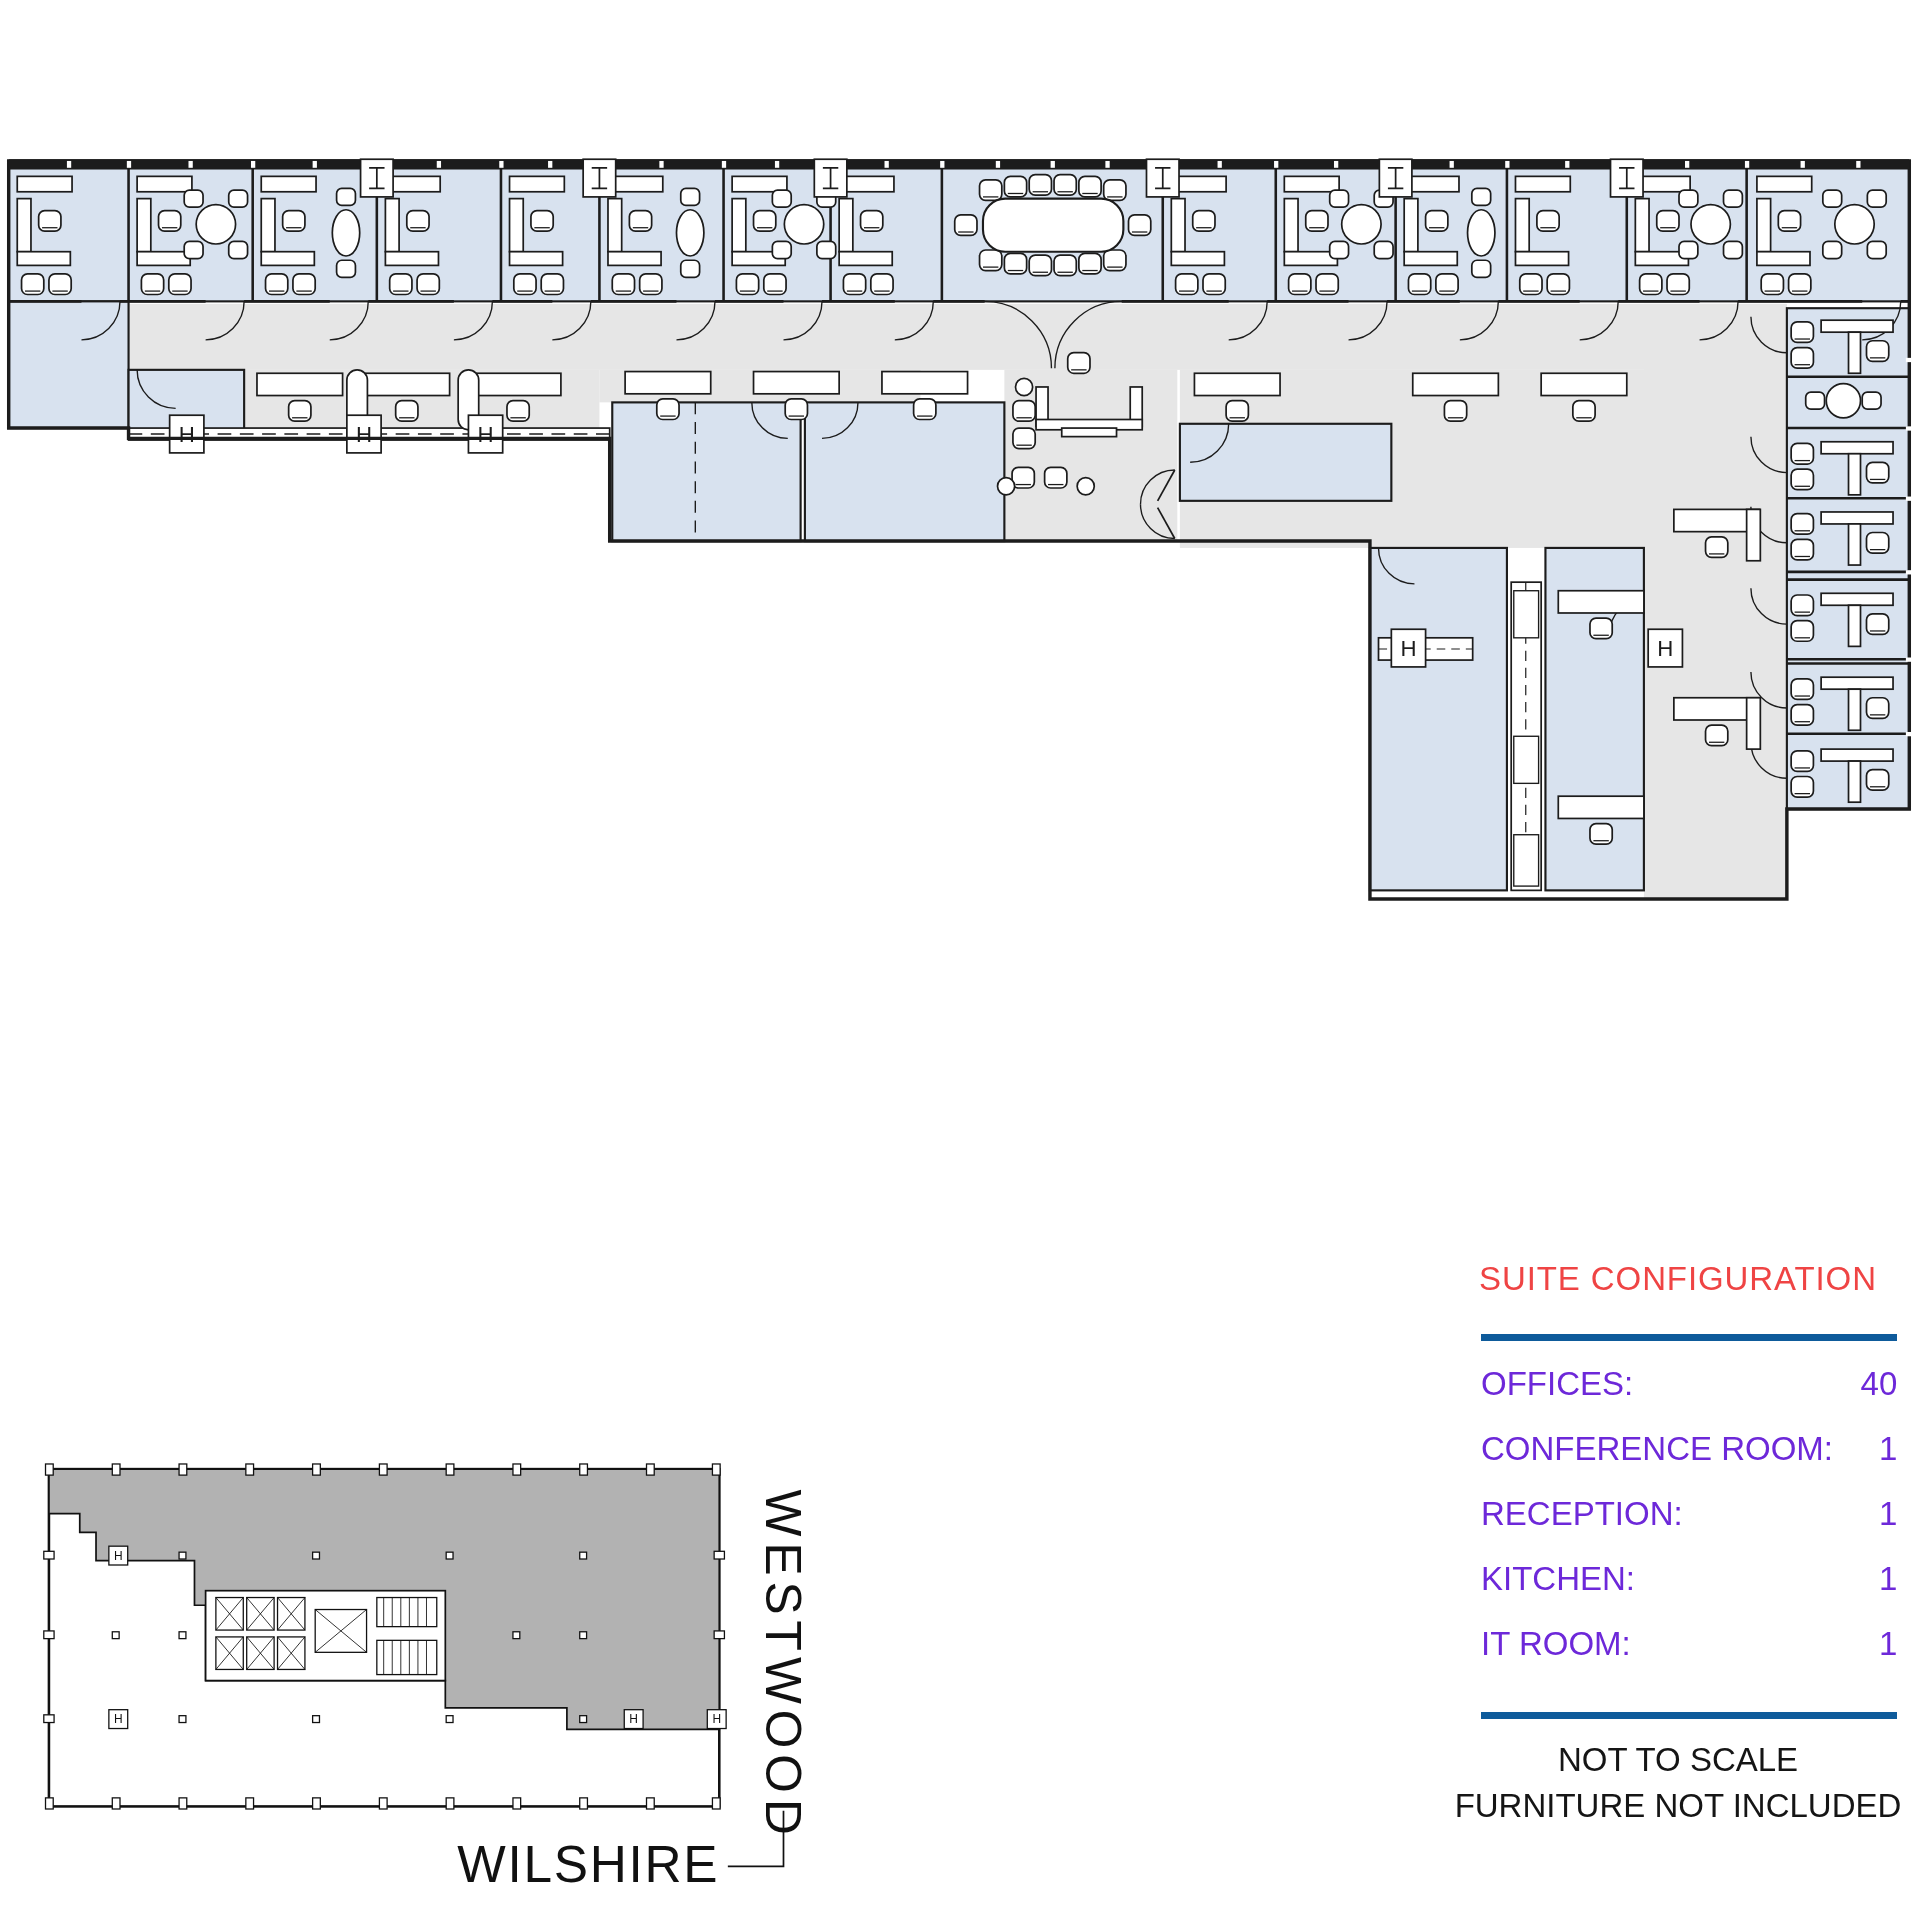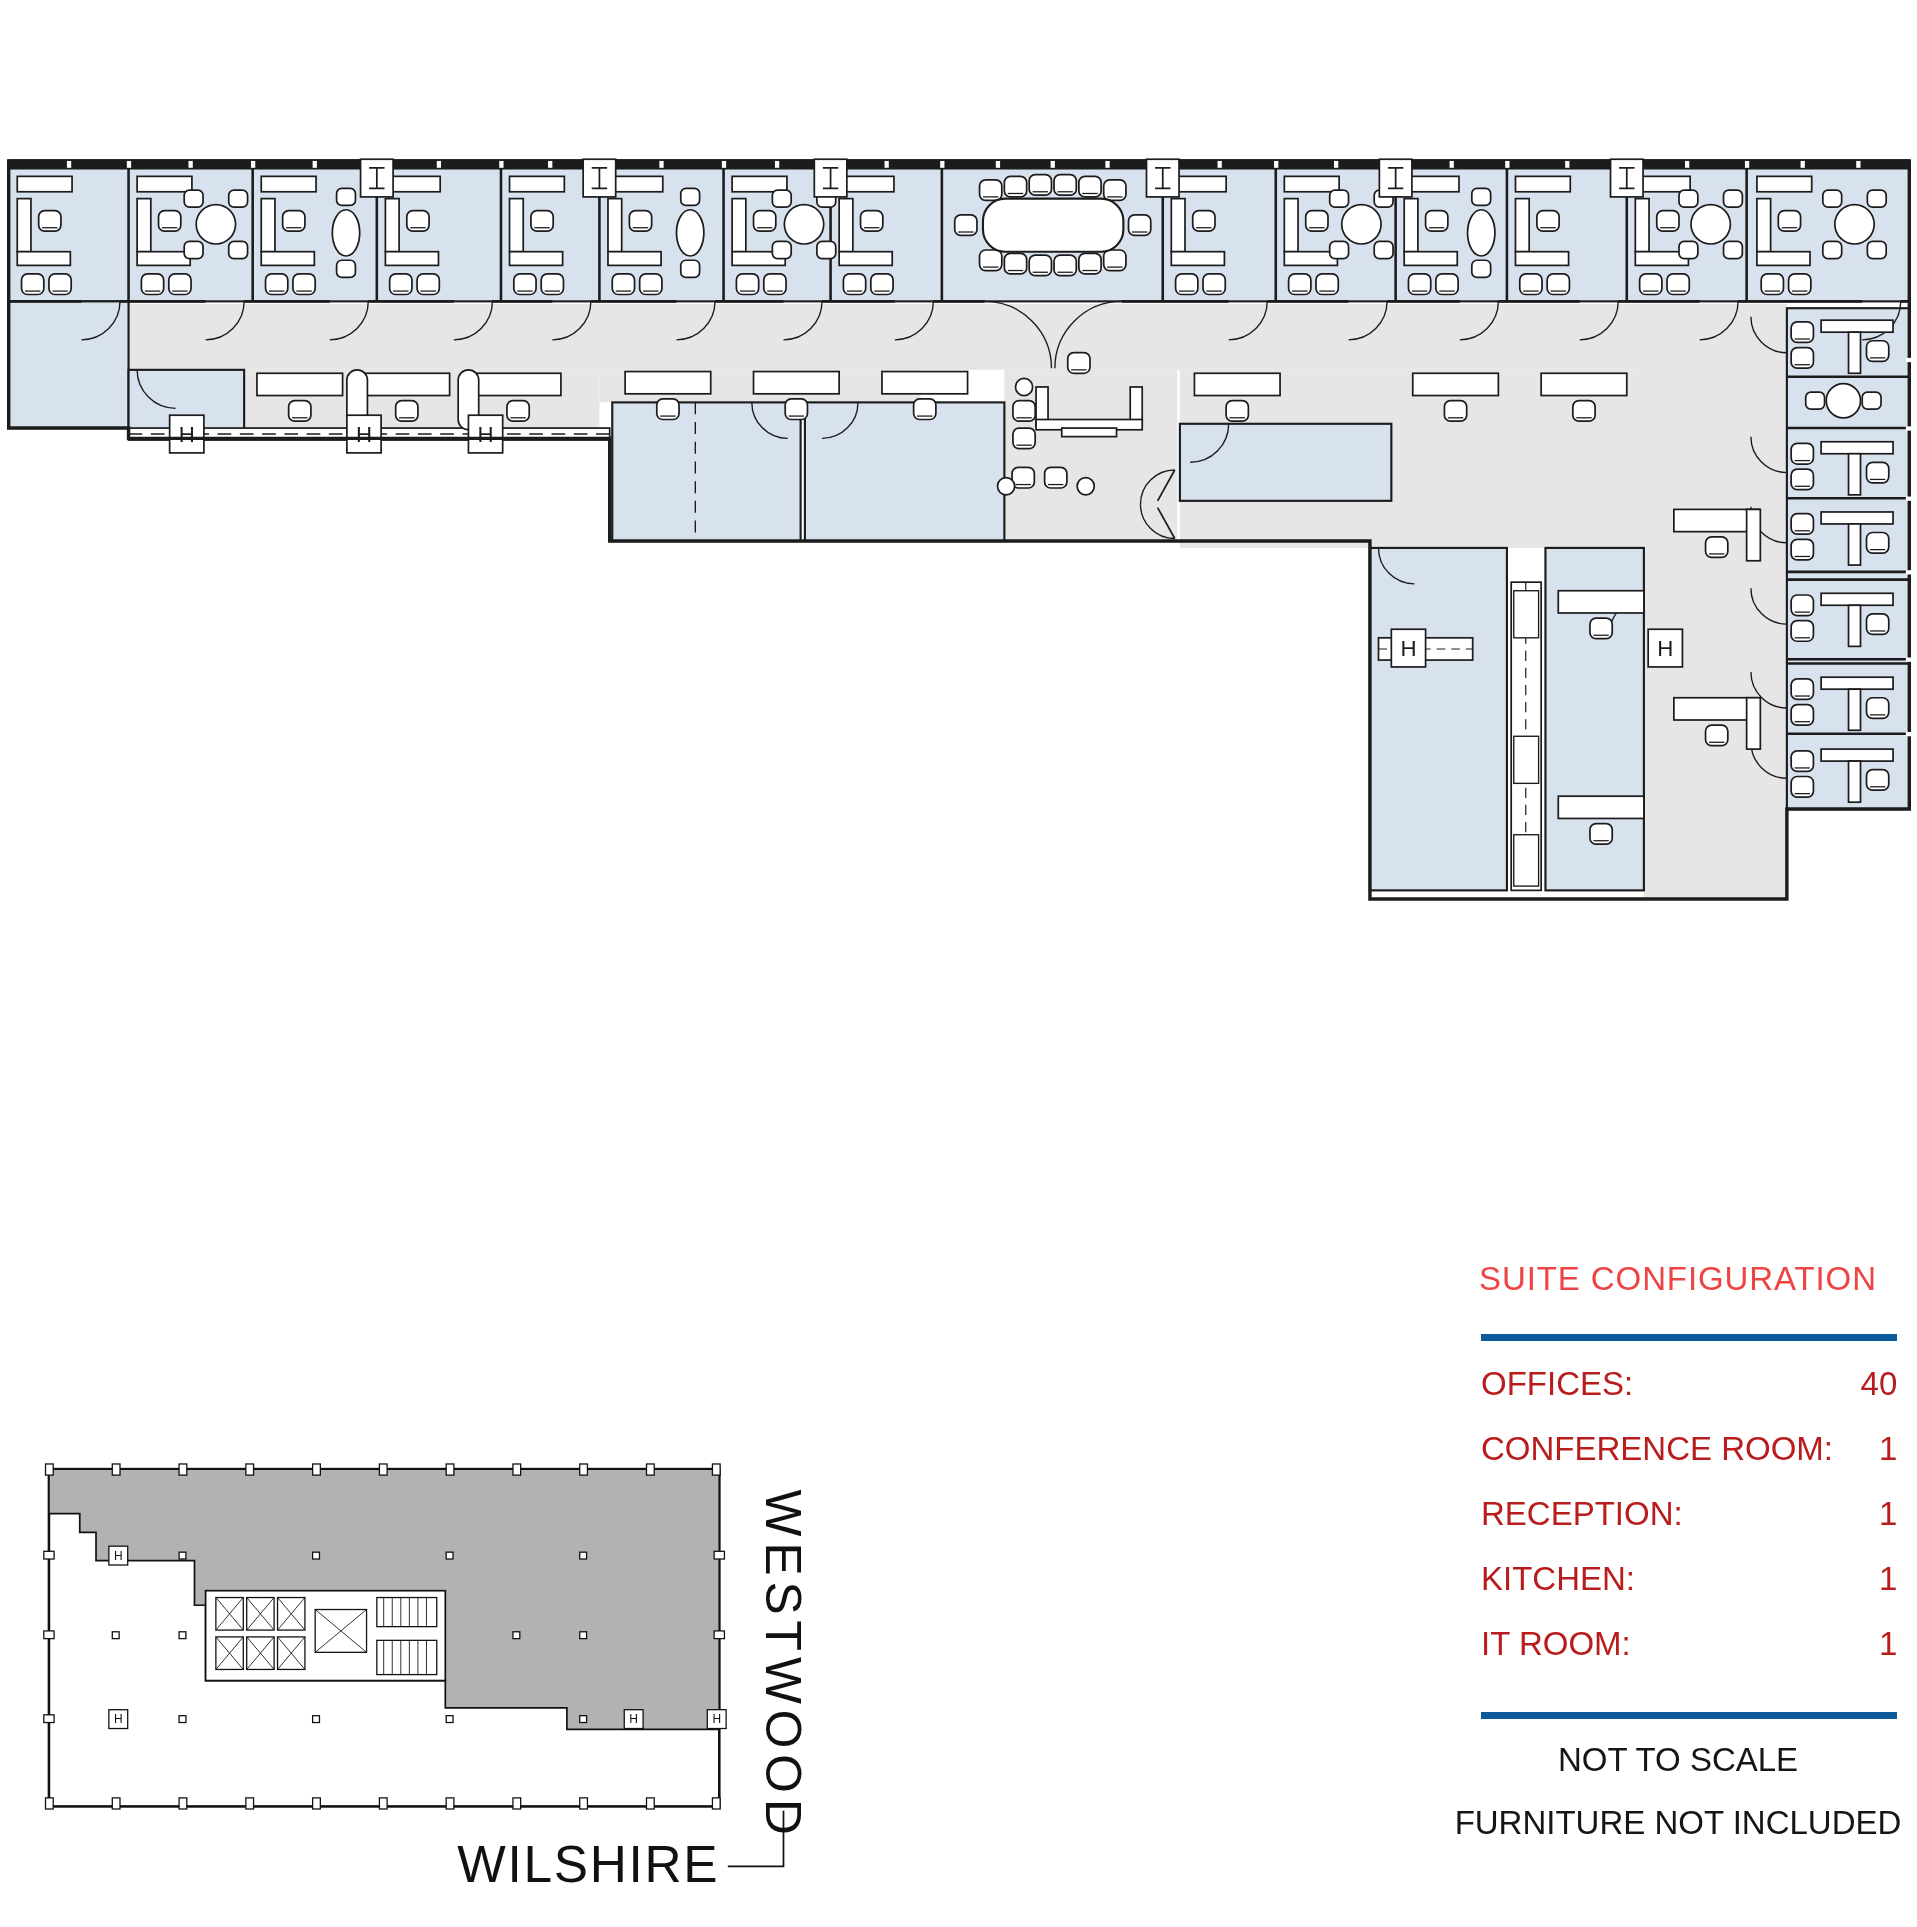--- a/index.html
+++ b/index.html
@@ -4,23 +4,23 @@
 <style>
   html,body{margin:0;padding:0;background:#ffffff;}
   .sheet{position:relative;width:1918px;height:1928px;background:#ffffff;overflow:hidden;
          font-family:"Liberation Sans", sans-serif;color:#111;}
   svg{position:absolute;left:0;top:0;}
   .config{position:absolute;left:1445px;top:1260px;width:466px;}
   .config .title{text-align:center;font-size:33px;letter-spacing:0.9px;color:#ef4444;}
   .config .rule{height:6.8px;background:#0e5b9b;margin:36px 13.7px 0 36px;}
   .config .rows{padding:10.3px 13.7px 0 36px;}
   .config .row{display:flex;justify-content:space-between;align-items:center;height:65px;
-               font-size:33px;color:#b91c1c;}
+               font-size:33px;color:#6d28d9;}
   .config .notes{margin-top:22px;text-align:center;font-size:33px;color:#151515;}
-  .config .notes .n{margin-bottom:25px;}
+  .config .notes .n{margin-bottom:8px;}
   .config .notes .n2{text-align:center;}
 </style>
 </head>
 <body>
 
 <div class="sheet">
 
 <svg width="1918" height="1928" viewBox="0 0 2240 2252">
   <defs>
     <g id="chair">

